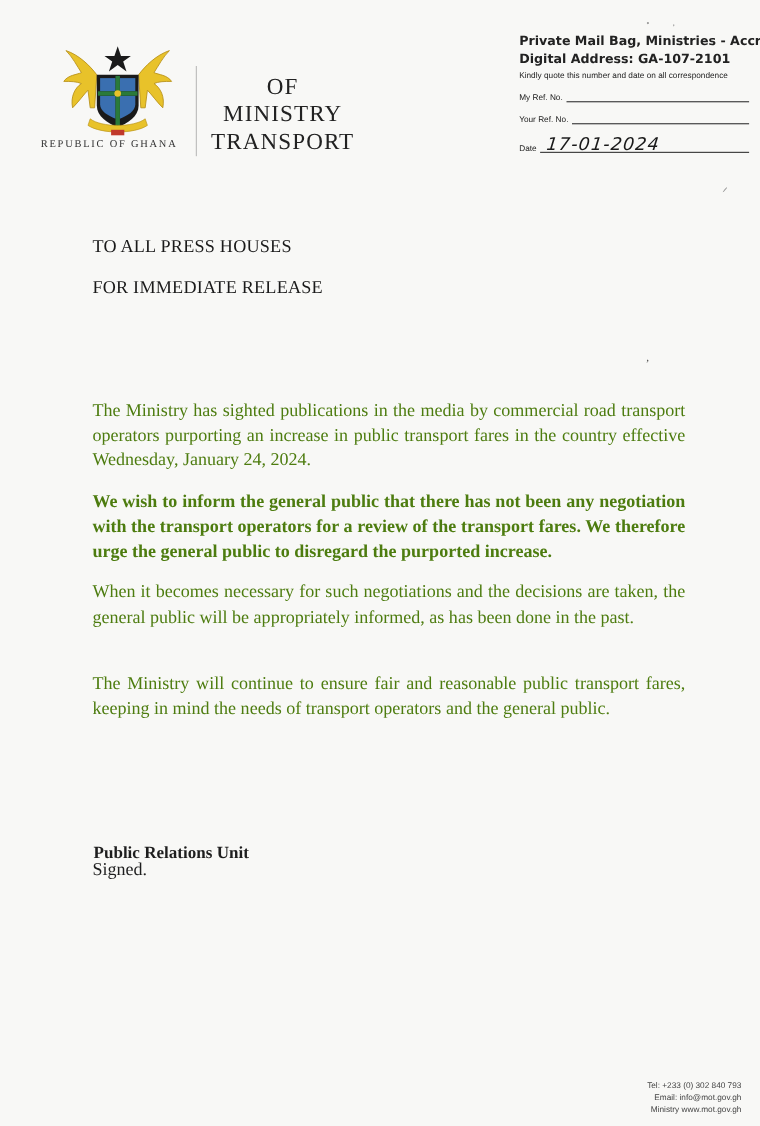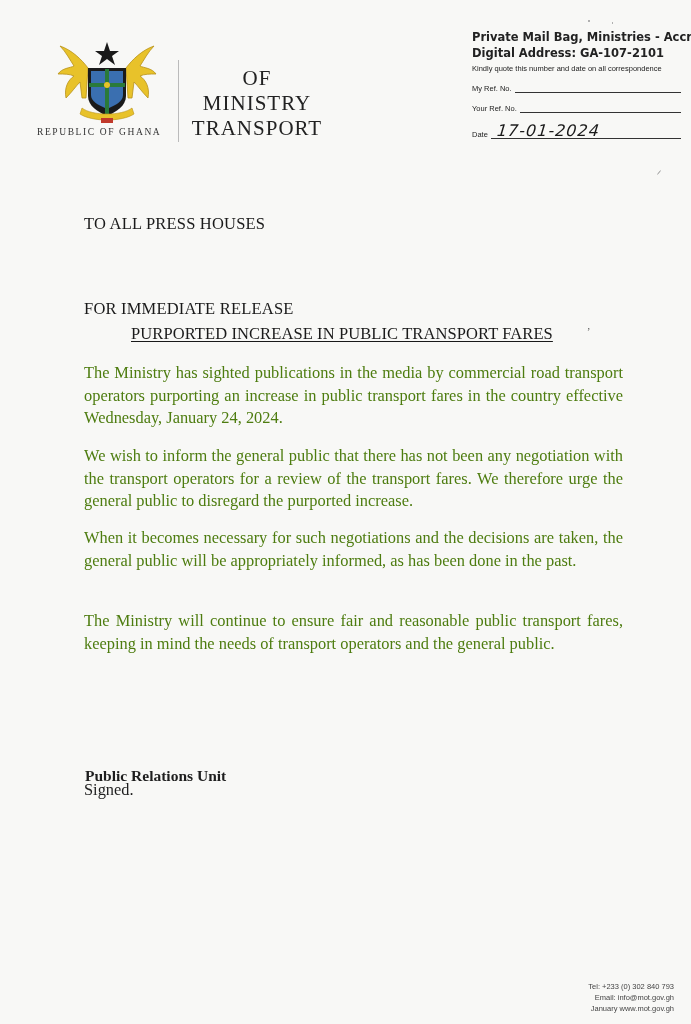--- a/index.html
+++ b/index.html
@@ -20,28 +20,28 @@
   .addr-note { font-family: "Liberation Sans", sans-serif; font-size: 7.5px; margin-top: 3px; white-space: nowrap; }
   .ref-row { display: flex; align-items: flex-end; margin-top: 8px; font-family: "Liberation Sans", sans-serif; font-size: 7.5px; height: 12px; justify-content: flex-end; }
   .ref-row .lbl { white-space: nowrap; margin-right: 3px; }
   .ref-row .line { flex: 1; border-bottom: 1px solid #333; height: 10px; margin-right: 6px; position: relative; }
   .date-row { margin-top: 6px; height: 20px; }
   .date-val { position: absolute; left: 6px; bottom: -2px; font-family: "DejaVu Sans", sans-serif; font-style: italic; font-size: 16px; letter-spacing: 1px; color: #1a1a1a; transform: skew(-6deg); white-space: nowrap; }
 
   
   .addressee { position: absolute; left: 84px; font-size: 16.5px; letter-spacing: 0.2px; color: #1a1a1a; text-align: right; }
   .to { top: 214px; }
-  .release { top: 251px; margin-top: 48px; }
+  .release { top: 251px; }
 
   .title { position: absolute; left: 131px; top: 324px; font-size: 16.5px; text-decoration: underline; text-underline-offset: 2px; letter-spacing: 0.1px; color: #1a1a1a; white-space: nowrap; }
   .title-mark { position: absolute; left: 587px; top: 326px; font-size: 10px; color: #444; }
 
   .para { position: absolute; left: 84px; width: 539px; font-size: 16.4px; line-height: 22.5px; text-align: justify; color: #4d7c0f; }
   .p1 { top: 362px; }
-  .p2 { top: 445px; }
+  .p2 { top: 445px; font-weight: bold; }
   .p3 { top: 527px; }
   .p4 { top: 610px; }
 
   .signed { position: absolute; left: 84px; top: 732px; font-size: 16.4px; margin-top: 48px; }
   .unit { position: absolute; left: 85px; top: 767px; font-size: 15.5px; font-weight: bold; }
 
   .footer { position: absolute; right: 17px; top: 981px; text-align: right; font-family: "Liberation Sans", sans-serif; font-size: 7.5px; line-height: 11px; color: #444; }
 
   .speck { position: absolute; background: #999; border-radius: 50%; }
 </style>
@@ -99,33 +99,32 @@
       <span class="lbl">Date</span>
       <span class="line">
         <span class="date-val">17-01-2024</span>
       </span>
     </div>
   </div>
 
   <div class="addressee to">TO ALL PRESS HOUSES</div>
   <div class="addressee release">FOR IMMEDIATE RELEASE</div>
 
-  <div class="title">PURPORTED INCREASE IN PUBLIC TRANSPORT FARES</div>
   <div class="title-mark">’</div>
 
   <p class="para p1">The Ministry has sighted publications in the media by commercial road transport operators purporting an increase in public transport fares in the country effective Wednesday, January 24, 2024.</p>
   <p class="para p2">We wish to inform the general public that there has not been any negotiation with the transport operators for a review of the transport fares. We therefore urge the general public to disregard the purported increase.</p>
   <p class="para p3">When it becomes necessary for such negotiations and the decisions are taken, the general public will be appropriately informed, as has been done in the past.</p>
   <p class="para p4">The Ministry will continue to ensure fair and reasonable public transport fares, keeping in mind the needs of transport operators and the general public.</p>
 
   <div class="signed">Signed.</div>
   <div class="unit">Public Relations Unit</div>
 
   <div class="footer">
     <div>Tel: +233 (0) 302 840 793</div>
     <div>Email: info@mot.gov.gh</div>
-    <div>January www.mot.gov.gh</div>
+    <div>Ministry www.mot.gov.gh</div>
   </div>
 
   <div class="speck" style="left:588px;top:20px;width:2px;height:2px;"></div>
   <div class="speck" style="left:612px;top:22px;width:1px;height:2px;"></div>
   <div class="speck" style="left:656px;top:172px;width:6px;height:1px;transform:rotate(-50deg);"></div>
 </div>
 
 </body></html>

